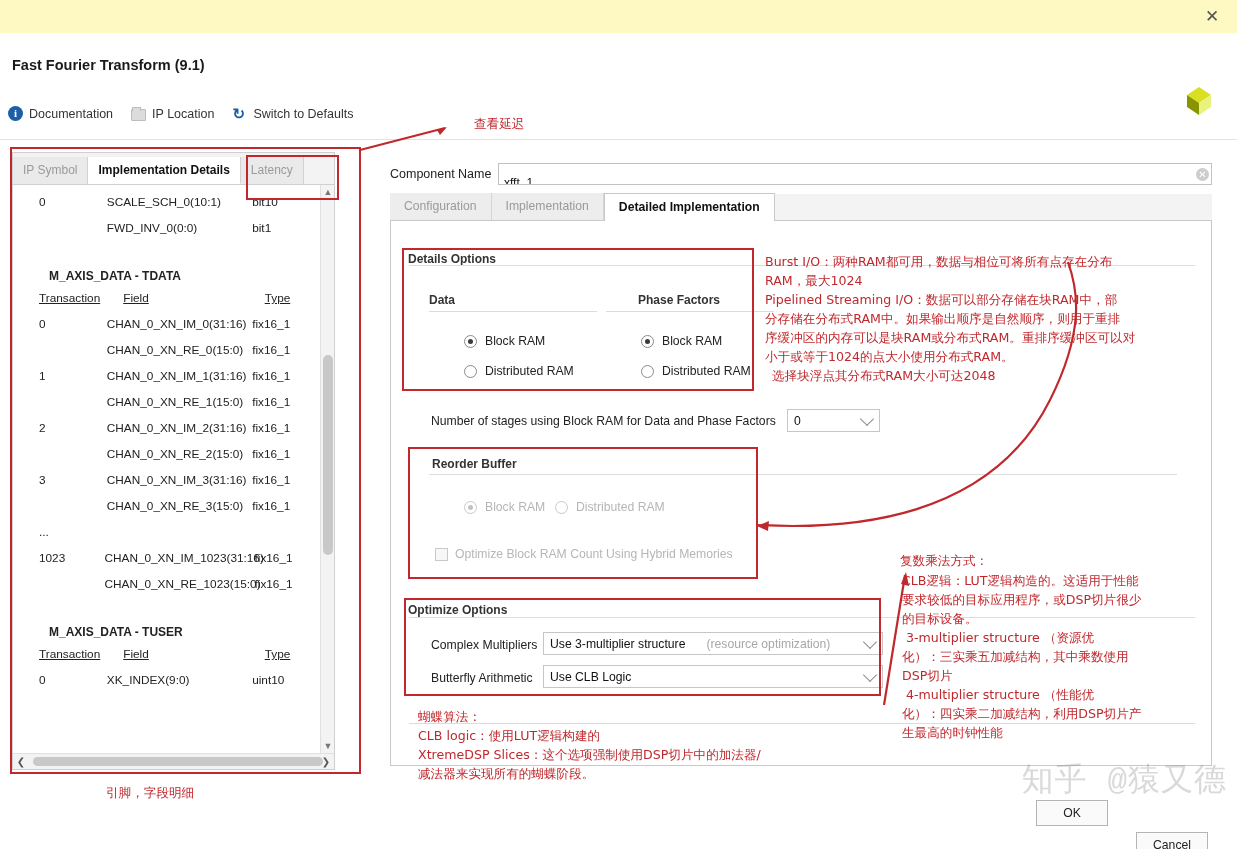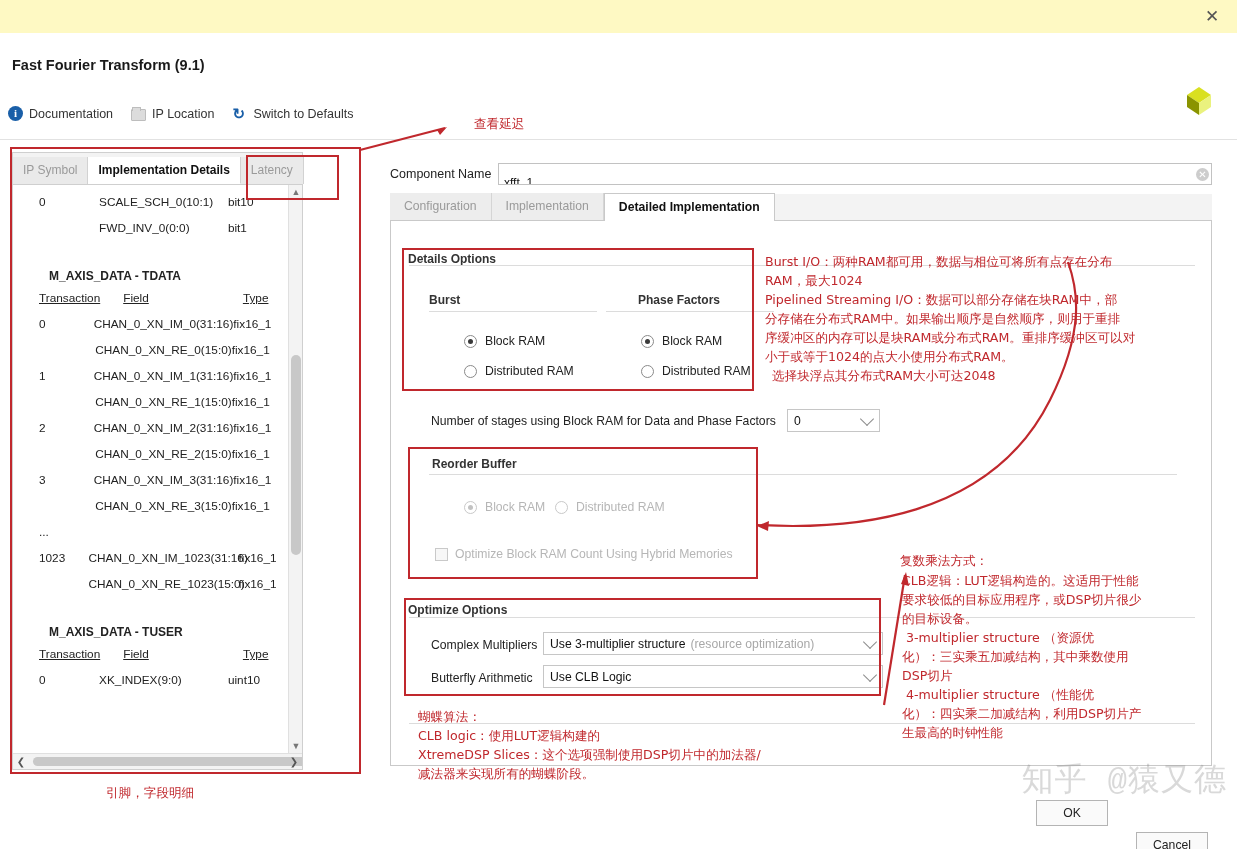--- a/index.html
+++ b/index.html
@@ -59,21 +59,21 @@
     background:#dcdcdc; border:1px solid #bdbdbd; border-bottom:none; border-radius:1px 1px 0 0;
   }
   .ico-refresh{ color:#1a5fa8; font-size:15px; line-height:15px; font-weight:bold;}
 
   #vivado-logo{
     position:absolute; right:20px; top:50px; width:36px; height:36px;
   }
 
   
   #left-panel{
-    position:absolute; left:12px; top:152px; width:291px; height:618px;
+    position:absolute; left:12px; top:152px; width:323px; height:618px;
     background:#fff; border:1px solid #cfcfcf;
   }
   #left-tabs{
     position:absolute; left:0; top:0; width:100%; height:32px;
     background:#f3f3f3; border-bottom:1px solid #cfcfcf;
     display:flex; align-items:flex-end;
   }
   .ltab{
     height:27px; line-height:27px; padding:0 10px; font-size:12px;
     color:#9a9a9a; background:#eaeaea; border-right:1px solid #d2d2d2;
@@ -397,21 +397,21 @@
   <div class="rtab">Configuration</div>
   <div class="rtab">Implementation</div>
   <div class="rtab active">Detailed Implementation</div>
 </div>
 
 <div id="rpane">
 
   <div class="grp-title" style="left:14px; top:31px;">Details Options</div>
   <div class="hline" style="left:18px; top:44px; width:786px;"></div>
 
-  <div class="sub-head" style="left:38px; top:72px;">Burst</div>
+  <div class="sub-head" style="left:38px; top:72px;">Data</div>
   <div class="hline" style="left:38px; top:90px; width:168px;"></div>
 
   <div class="sub-head" style="left:215px; top:72px;margin-left:32px;">Phase Factors</div>
   <div class="hline" style="left:215px; top:90px; width:168px;"></div>
 
   <div class="radio on" style="left:73px; top:114px;"></div>
   <div class="rlabel" style="left:94px; top:113px;">Block RAM</div>
   <div class="radio" style="left:73px; top:144px;"></div>
   <div class="rlabel" style="left:94px; top:143px;">Distributed RAM</div>
 
@@ -434,21 +434,21 @@
   <div class="radio dis" style="left:164px; top:280px;"></div>
   <div class="rlabel dis" style="left:185px; top:279px;">Distributed RAM</div>
 
   <div class="chk" style="left:44px; top:327px;"></div>
   <div class="rlabel dis" style="left:64px; top:326px;">Optimize Block RAM Count Using Hybrid Memories</div>
 
   <div class="grp-title" style="left:14px; top:382px;">Optimize Options</div>
   <div class="hline" style="left:18px; top:396px; width:786px;"></div>
 
   <div class="fld-label" style="left:40px; top:417px;">Complex Multipliers</div>
-  <div class="combo" style="left:152px; top:411px; width:340px;">
+  <div class="combo" style="left:152px; top:411px; width:340px;gap:16px;">
     <span>Use 3-multiplier structure</span>
     <span class="muted">(resource optimization)</span>
     <span class="chev"></span>
   </div>
 
   <div class="fld-label" style="left:40px; top:450px;">Butterfly Arithmetic</div>
   <div class="combo" style="left:152px; top:444px; width:340px;">
     <span>Use CLB Logic</span>
     <span class="chev"></span>
   </div>

